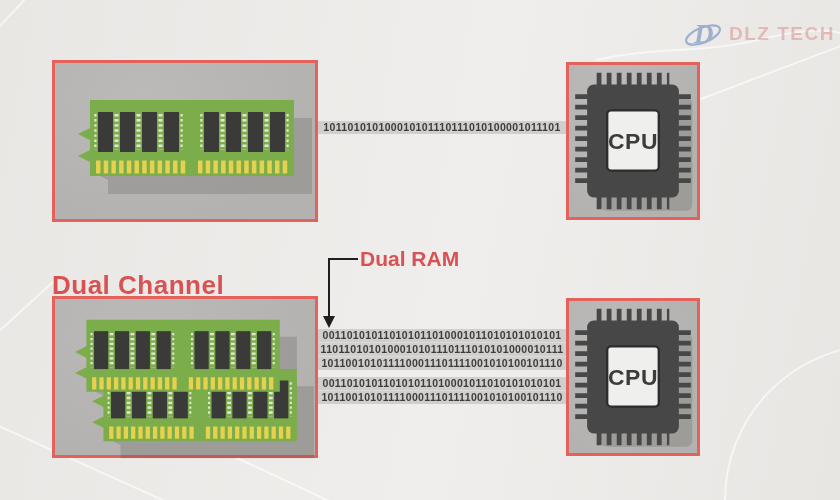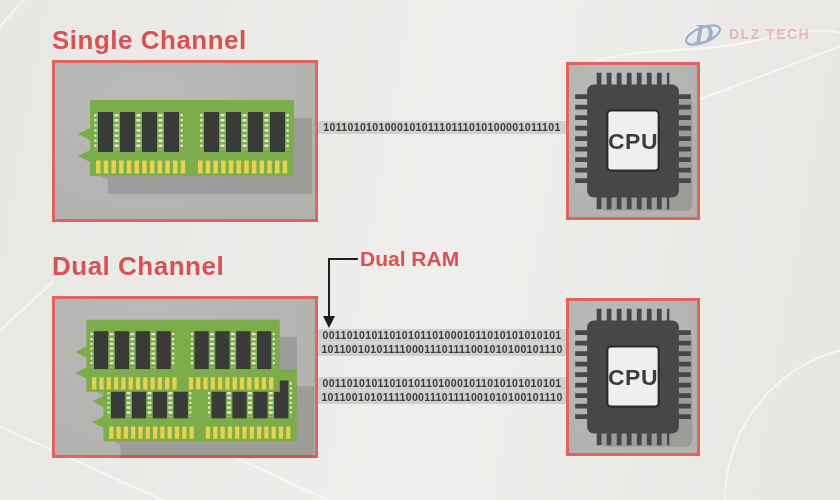--- a/index.html
+++ b/index.html
@@ -8,21 +8,21 @@
     background:linear-gradient(100deg,#e9e7e4 0%,#efeeec 55%,#e8e6e3 100%);
     font-family:"Liberation Sans",sans-serif;
   }
   .abs{position:absolute;}
   
   .bg-decor{left:0;top:0;pointer-events:none;}
   .bg-decor *{fill:none;stroke:rgba(255,255,255,0.6);stroke-width:2;}
   
   .watermark{left:682px;top:14px;opacity:.45;display:flex;align-items:center;gap:5px;}
   .wm-d{font:italic 800 27px "Liberation Serif",serif;fill:var(--brand_blue);}
-  .wm-text{font-weight:800;font-size:14px;color:var(--brand_red);letter-spacing:1.5px;}
+  .wm-text{font-weight:800;font-size:19px;color:var(--brand_red);letter-spacing:1.5px;}
   
   .section-title{
     margin:0;position:absolute;font-weight:800;font-size:26px;
     color:var(--accent_red);letter-spacing:.5px;
   }
   
   .panel{
     position:absolute;box-sizing:border-box;
     border:3px solid var(--panel_border);
     background:radial-gradient(ellipse at 35% 22%,#bcbab8 0%,var(--panel_bg) 75%);
@@ -85,21 +85,20 @@
   </svg>
 
   <div class="abs watermark">
     <svg width="42" height="40" viewBox="0 0 42 40">
       <ellipse cx="21" cy="21" rx="18" ry="7.5" transform="rotate(-22 21 21)" style="fill:none;stroke:var(--brand_blue);stroke-width:2.2"></ellipse>
       <text x="12" y="29" class="wm-d">D</text>
     </svg>
     <span class="wm-text">DLZ TECH</span>
   </div>
 
-  <h2 class="section-title" style="left:52px;top:25px">Single Channel</h2>
 
   <div class="panel" style="left:52px;top:60px;width:266px;height:162px"></div>
 
   <svg class="abs" style="left:58px;top:96px" width="256" height="126" viewBox="0 0 256 126">
     <use href="#board" transform="translate(18,18)" style="fill:var(--shadow)"></use>
     <use href="#stick"></use>
   </svg>
 
   <div class="stream" style="left:318px;top:121px">
     <div class="stream-row">101101010100010101110111010100001011101</div>
@@ -111,40 +110,41 @@
     <rect x="34" y="34" width="96" height="118" rx="6" style="fill:var(--shadow)"></rect>
     <line x1="30" y1="14" x2="106" y2="14" style="stroke:var(--cpu_body);stroke-width:13;stroke-dasharray:5 5.5"></line>
     <line x1="30" y1="144" x2="106" y2="144" style="stroke:var(--cpu_body);stroke-width:13;stroke-dasharray:5 5.5"></line>
     <line x1="14" y1="30" x2="14" y2="126" style="stroke:var(--cpu_body);stroke-width:13;stroke-dasharray:5 6"></line>
     <line x1="122" y1="30" x2="122" y2="126" style="stroke:var(--cpu_body);stroke-width:13;stroke-dasharray:5 6"></line>
     <rect x="20" y="20" width="96" height="118" rx="7" style="fill:var(--cpu_body)"></rect>
     <rect x="41" y="47" width="54" height="63" rx="4" style="fill:var(--cpu_inner);stroke:#2d2d2d;stroke-width:2.5"></rect>
     <text x="68" y="87" text-anchor="middle" class="cpu-label">CPU</text>
   </svg>
 
-  <h2 class="section-title" style="left:52px;top:251px">Dual Channel</h2>
+  <h2 class="section-title" style="left:52px;top:270px">Dual Channel</h2>
 
   <div class="dual-ram-label" style="left:360px;top:247px">Dual RAM</div>
 
   <svg class="abs" style="left:318px;top:252px" width="46" height="80" viewBox="0 0 46 80">
     <polyline points="40,7 11,7 11,66" style="fill:none;stroke:var(--arrow_color);stroke-width:2"></polyline>
     <polygon points="5,64 17,64 11,76" style="fill:var(--arrow_color)"></polygon>
   </svg>
 
   <div class="panel" style="left:52px;top:296px;width:266px;height:162px"></div>
 
   <svg class="abs" style="left:56px;top:316px" width="258" height="146" viewBox="0 0 272 154">
     <use href="#board" transform="translate(36,70)" style="fill:var(--shadow)"></use>
     <use href="#board" transform="translate(18,18)" style="fill:var(--shadow)"></use>
     <use href="#stick" transform="translate(18,52)"></use>
     <use href="#stick"></use>
   </svg>
 
   <div class="stream" style="left:318px;top:329px">
     <div class="stream-row">001101010110101011010001011010101010101</div>
+    <div class="stream-row">1101101010100010101110111010101000010111</div>
     <div class="stream-row">1011001010111100011101111001010100101110</div>
   </div>
 
   <div class="stream" style="left:318px;top:377px">
     <div class="stream-row">001101010110101011010001011010101010101</div>
     <div class="stream-row">1011001010111100011101111001010100101110</div>
   </div>
 
   <div class="panel" style="left:566px;top:298px;width:134px;height:158px"></div>
 

